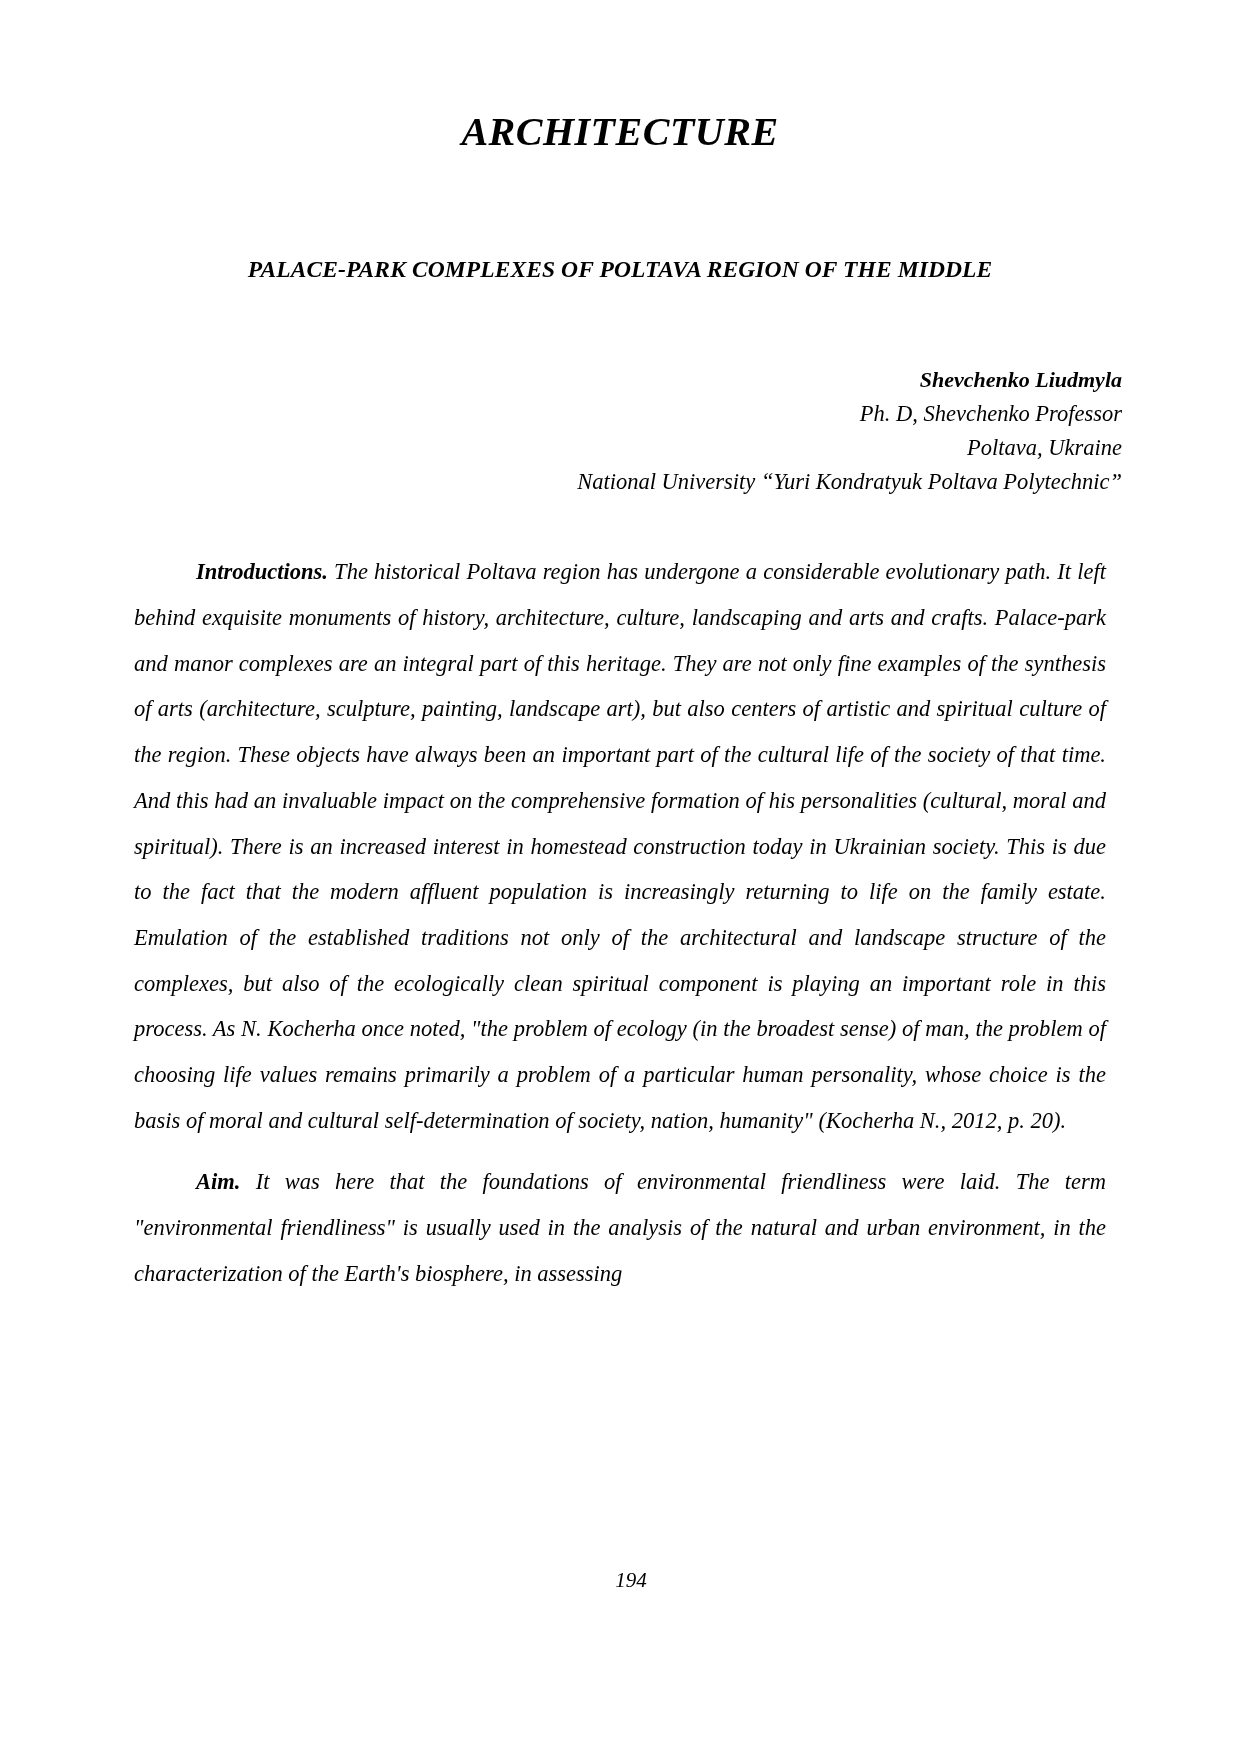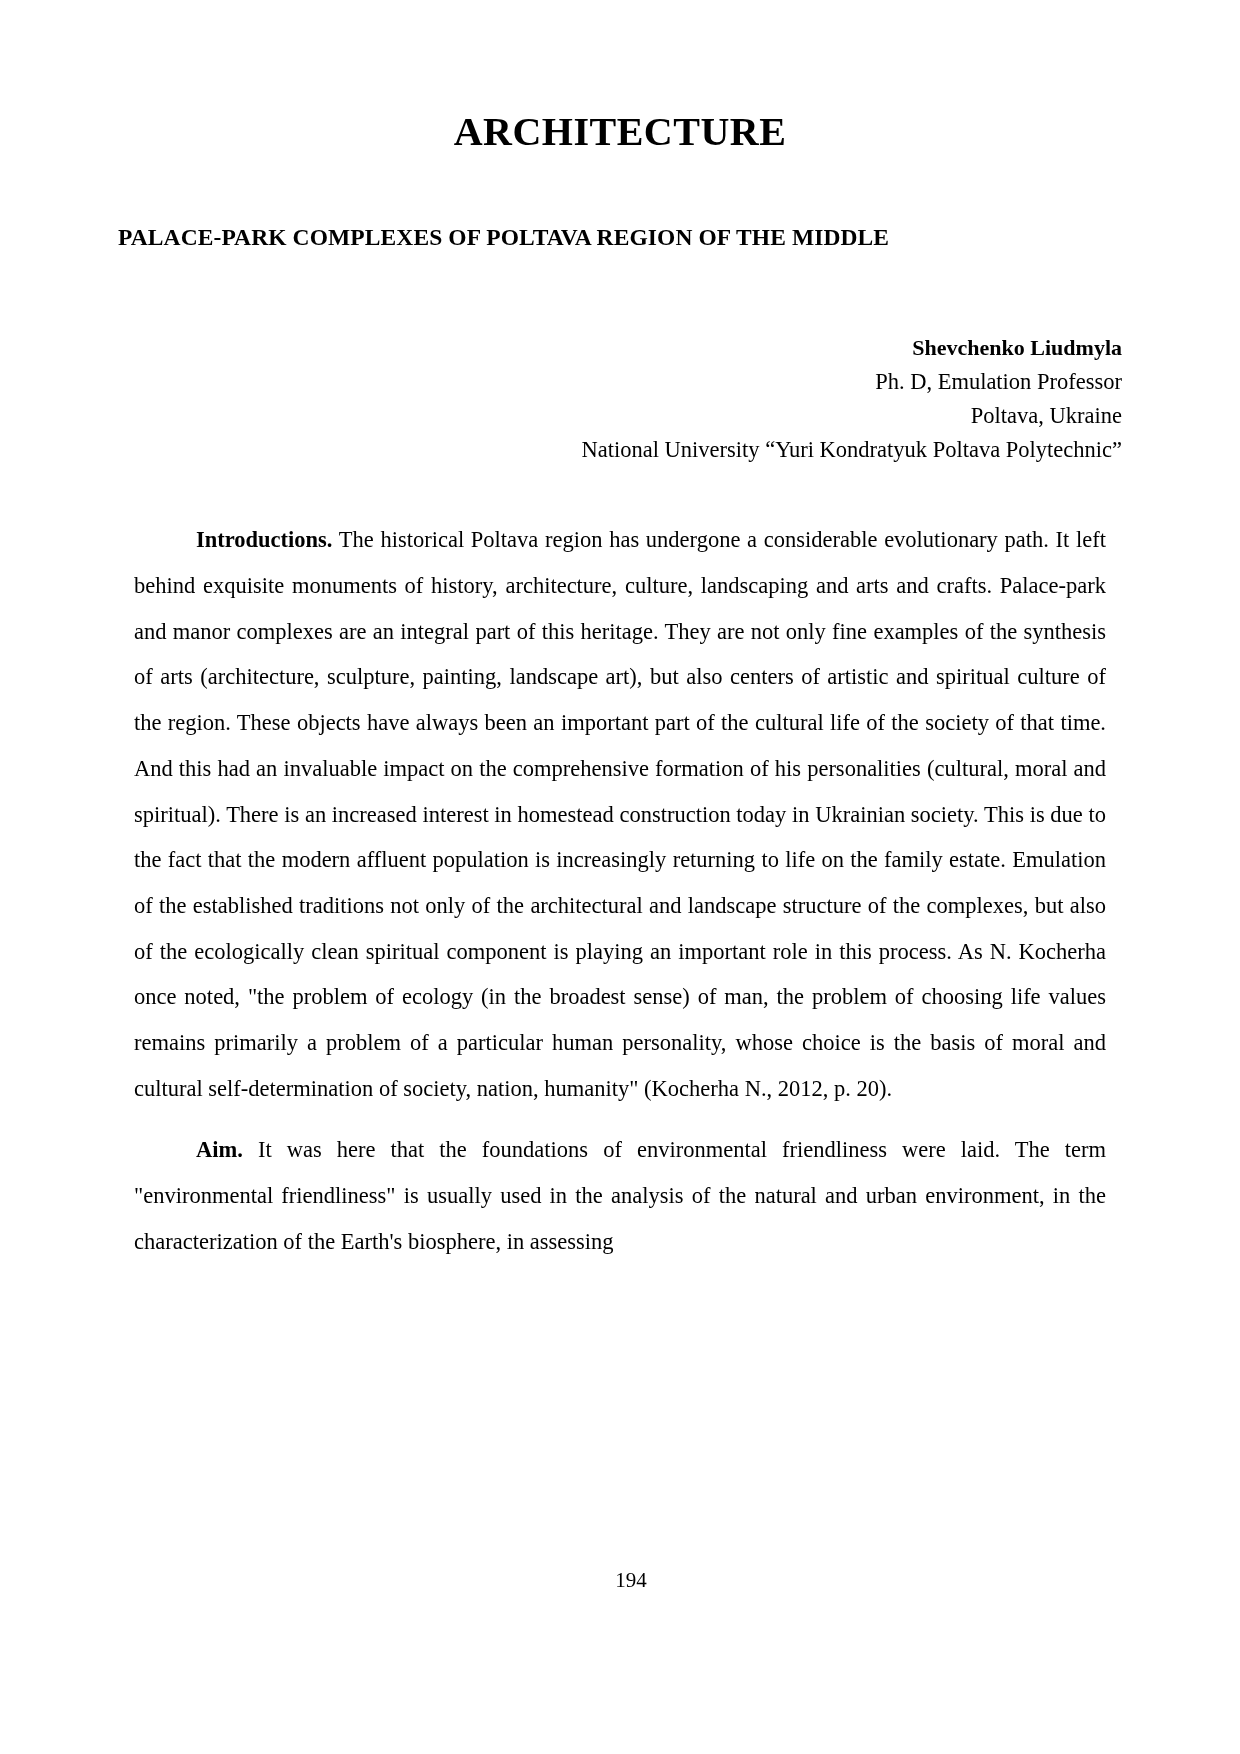--- a/index.html
+++ b/index.html
@@ -13,34 +13,36 @@
     font-family: "Liberation Serif", serif;
     color: #000000;
     position: relative;
   }
   .page {
     position: relative;
     width: 1240px;
     height: 1665px;
     box-sizing: border-box;
     padding: 96px 118px 60px 118px;
+    font-style: italic;
   }
   .section-title {
     text-align: center;
     font-size: 40px;
     font-weight: bold;
     letter-spacing: 0.5px;
     margin: 14px 0 0 0;
     line-height: 1.1;
   }
   .article-title {
+    text-align: center;
     font-size: 23.5px;
     font-weight: bold;
     line-height: 1.85;
-    margin: 62px 0 0 0;
+    margin: 94px 0 0 0;
     letter-spacing: 0.1px;
   }
   .author-block {
     text-align: right;
     margin-top: 72px;
     font-size: 22.5px;
     line-height: 1.52;
   }
   .author-name {
     font-weight: bold;
@@ -76,21 +78,21 @@
 <div class="page">
 
   <h1 class="section-title">ARCHITECTURE</h1>
 
   <h2 class="article-title">
     <span>PALACE-PARK COMPLEXES OF POLTAVA REGION OF THE MIDDLE</span><br>
   </h2>
 
   <div class="author-block">
     <div class="author-name">Shevchenko Liudmyla</div>
-    <div>Ph. D, Emulation Professor</div>
+    <div>Ph. D, Shevchenko Professor</div>
     <div>Poltava, Ukraine</div>
     <div>National University “Yuri Kondratyuk Poltava Polytechnic”</div>
   </div>
 
   <div class="body-text">
     <p><span class="lead">Introductions.</span><span> The historical Poltava region has undergone a considerable evolutionary path. It left behind exquisite monuments of history, architecture, culture, landscaping and arts and crafts. Palace-park and manor complexes are an integral part of this heritage. They are not only fine examples of the synthesis of arts (architecture, sculpture, painting, landscape art), but also centers of artistic and spiritual culture of the region. These objects have always been an important part of the cultural life of the society of that time. And this had an invaluable impact on the comprehensive formation of his personalities (cultural, moral and spiritual). There is an increased interest in homestead construction today in Ukrainian society. This is due to the fact that the modern affluent population is increasingly returning to life on the family estate. Emulation of the established traditions not only of the architectural and landscape structure of the complexes, but also of the ecologically clean spiritual component is playing an important role in this process. As N. Kocherha once noted, "the problem of ecology (in the broadest sense) of man, the problem of choosing life values remains primarily a problem of a particular human personality, whose choice is the basis of moral and cultural self-determination of society, nation, humanity" (Kocherha N., 2012, p. 20).</span></p>
     <p><span class="lead">Aim.</span><span> It was here that the foundations of environmental friendliness were laid. The term "environmental friendliness" is usually used in the analysis of the natural and urban environment, in the characterization of the Earth's biosphere, in assessing</span></p>
   </div>
 
   <div class="page-number">194</div>

